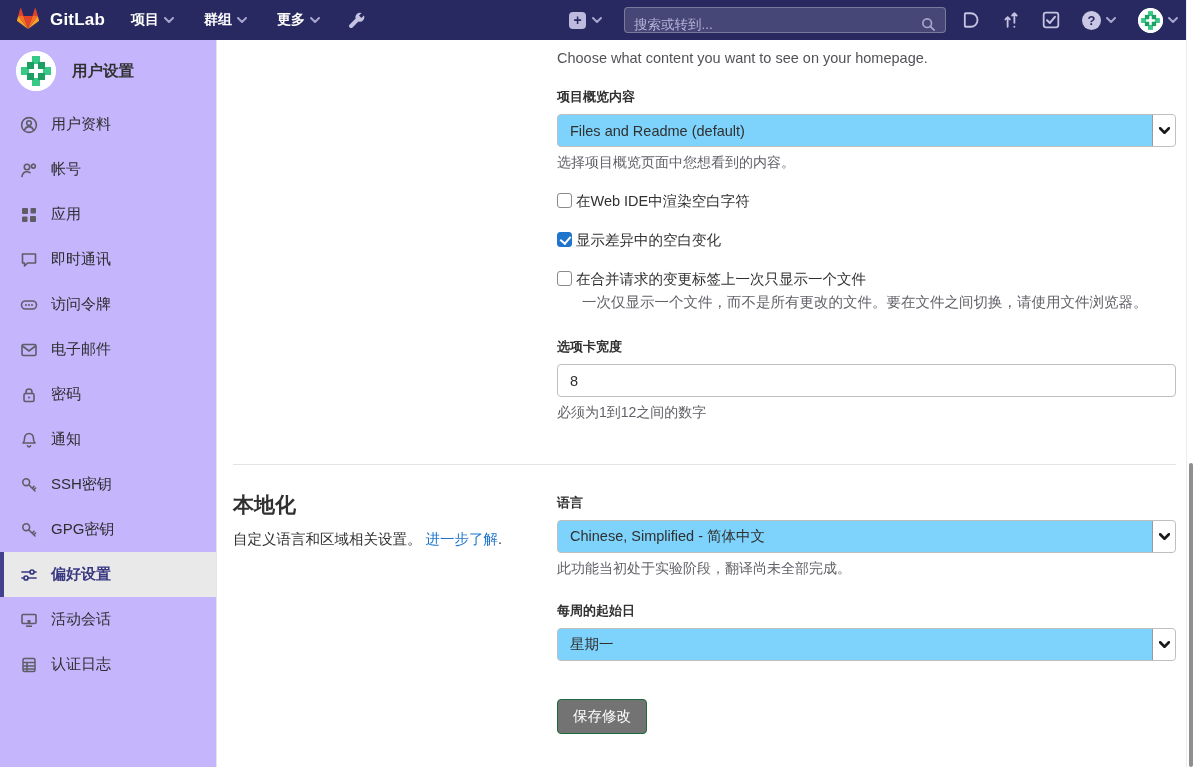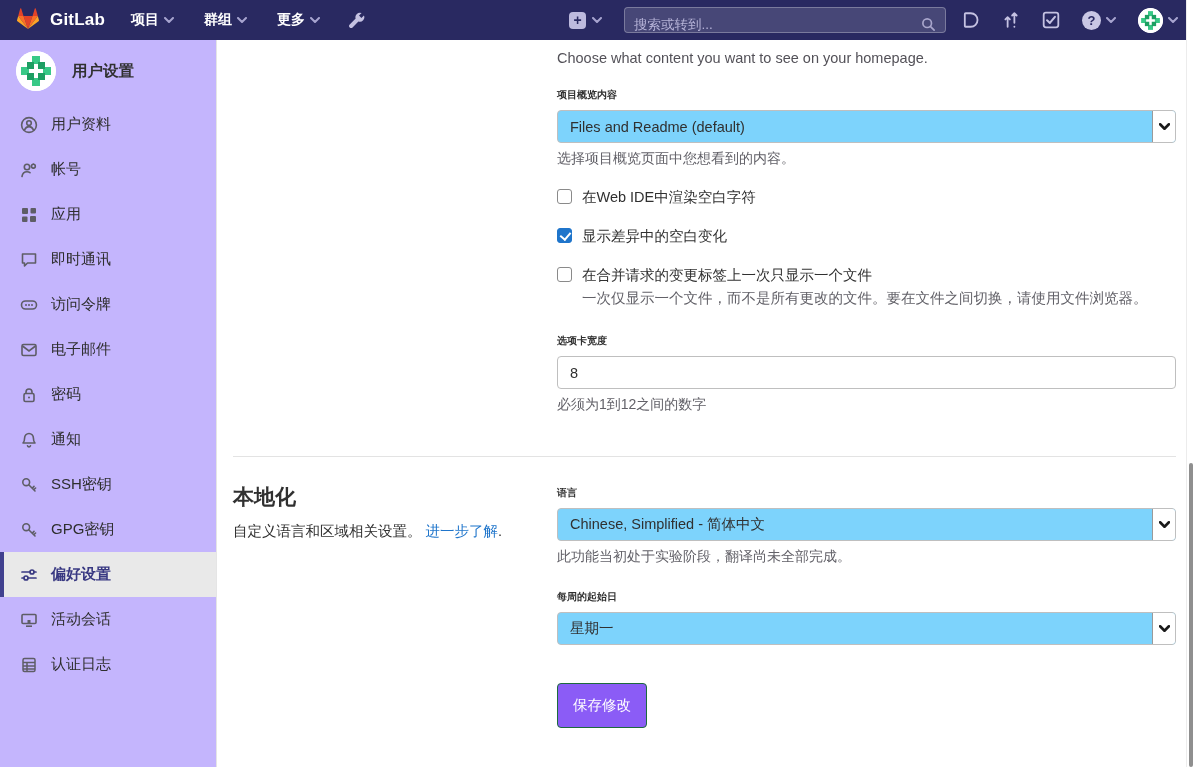--- a/index.html
+++ b/index.html
@@ -42,41 +42,41 @@
   .sb-item.active { background:#e9e9e9; border-left-color:#41418f; color:#393982; font-weight:700; }
   .sb-item.active .sb-ico { color:#393982; }
   .sb-ico svg { display:block; }
 
   
   .content { flex:1; min-width:0; background:#fff; padding:0 20px 0 16px; overflow:hidden; }
   .row { display:flex; }
   .col-l { width:324px; flex:0 0 324px; }
   .col-r { flex:1; min-width:0; }
   .help-intro { margin-top:10px; color:#535158; font-size:14.5px; }
-  .field-label { margin-top:22px; font-weight:700; font-size:10px; color:#303030; }
+  .field-label { margin-top:22px; font-weight:700; font-size:13px; color:#303030; }
   .control { margin-top:8px; height:33px; background:#7dd3fc; border:1px solid #bfbfbf; border-radius:4px; display:flex; align-items:stretch; overflow:hidden; cursor:pointer; }
   .control .val { flex:1; display:flex; align-items:center; padding:0 12px; font-size:14.5px; color:#303030; }
   .control .caret { width:23px; border-left:1px solid #9a9a9a; display:flex; align-items:center; justify-content:center; background:#fff; }
   .control .caret svg { width:11px; height:7px; }
   .control .caret polyline { fill:none; stroke:#1a1a1a; stroke-width:2.4; stroke-linecap:round; stroke-linejoin:round; }
   .text-input { margin-top:8px; height:33px; width:100%; border:1px solid #bfbfbf; border-radius:4px; padding:0 12px; font-size:14.5px; color:#303030; font-family:inherit; outline:none; }
   .hint { margin-top:7px; color:#626168; font-size:14px; }
-  .cb-row { display:flex; align-items:flex-start; gap:10px; margin-top:20px; }
+  .cb-row { display:flex; align-items:flex-start; gap:4px; margin-top:20px; }
   .cb-row:first-of-type { margin-top:23px; }
   .checkbox { width:15px; height:15px; border:1px solid #8a8a8a; border-radius:3px; background:#fff; margin-top:1px; flex:0 0 15px; position:relative; cursor:pointer; }
   .checkbox.checked { background:#1f75cb; border-color:#1f75cb; }
   .checkbox.checked::after { content:""; position:absolute; left:4px; top:1px; width:5px; height:8px; border:solid #fff; border-width:0 2px 2px 0; transform:rotate(40deg); }
   .cb-label { font-size:14.5px; color:#303030; cursor:pointer; }
   .cb-help { margin:4px 0 8px 25px; color:#626168; font-size:14.5px; }
   .divider { border:none; border-top:1px solid #e3e3e3; margin-top:42px; }
   .sect-title { margin-top:26px; font-size:21px; font-weight:700; color:#303030; }
   .sect-desc { margin-top:11px; font-size:14.5px; color:#303030; }
   a.link { color:#1f75cb; text-decoration:none; cursor:pointer; }
   .col-r .first-label { margin-top:29px; }
-  .btn-save { margin-top:38px; display:inline-block; background:#8b5cf6; border:1px solid #1d6a3e; color:#fff; border-radius:4px; padding:12px 15px; font-size:14.5px; font-family:Liberation Mono, monospace; cursor:pointer; }
+  .btn-save { margin-top:38px; display:inline-block; background:#737373; border:1px solid #1d6a3e; color:#fff; border-radius:4px; padding:7px 15px; font-size:14.5px; font-family:Liberation Mono, monospace; cursor:pointer; }
 
   
   .scroll-track { position:fixed; right:0; top:0; width:10px; height:767px; background:#fff; border-left:1px solid #ececec; }
   .scroll-thumb { position:absolute; right:3px; top:463px; width:4px; height:304px; border-radius:2px; background:#8f8f8f; }
 </style>
 </head>
 <body>
 
 <div class="app">
 

